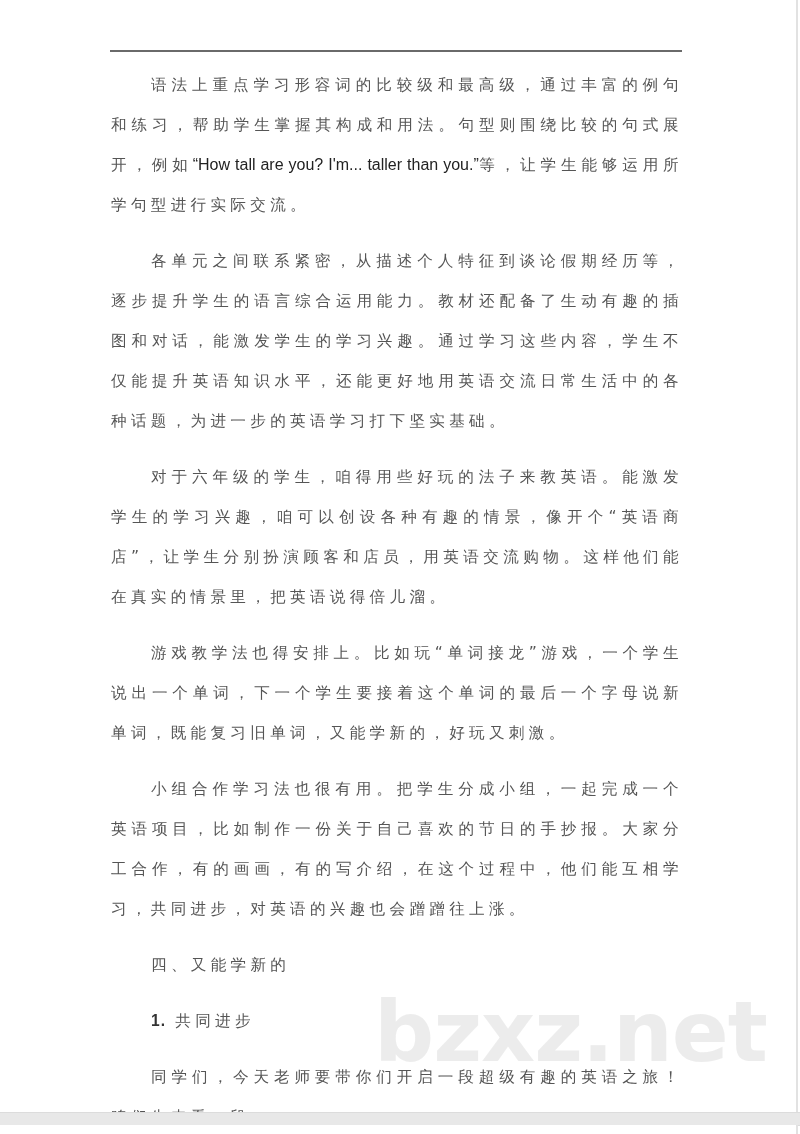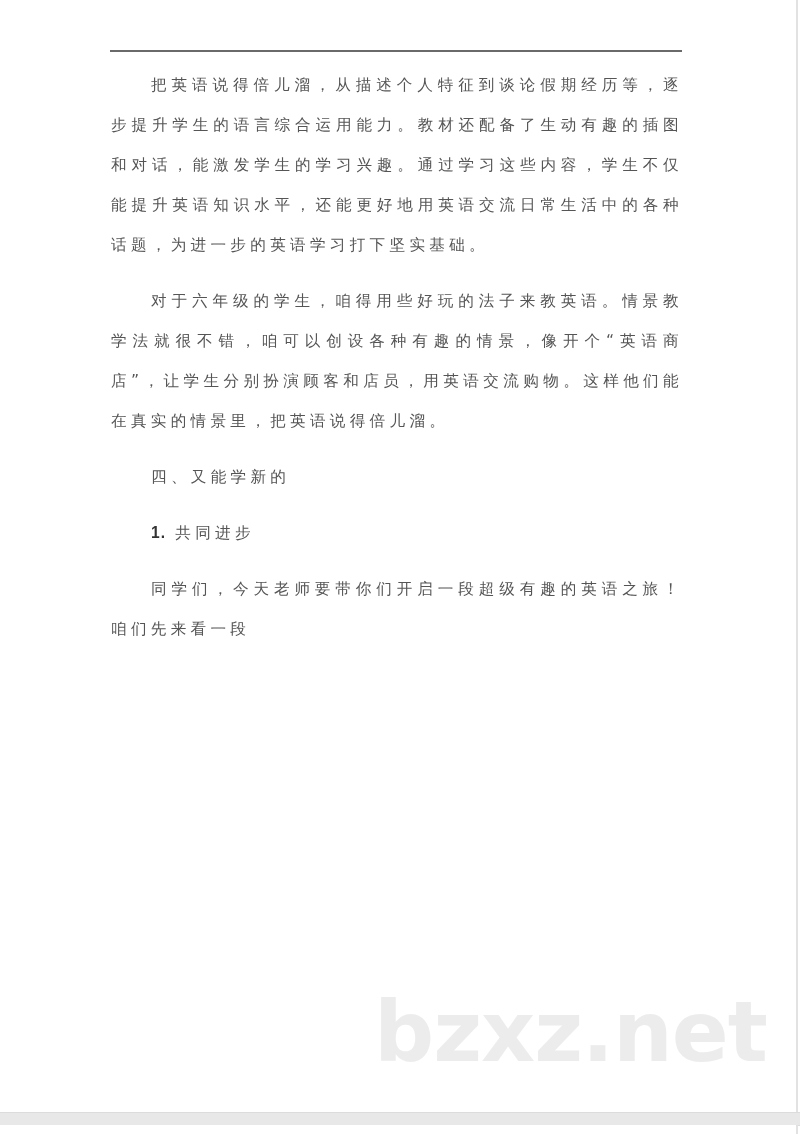--- a/index.html
+++ b/index.html
@@ -103,27 +103,30 @@
     }
   </style>
 </head>
 <body>
 
 <div class="page">
   <div class="header-rule"></div>
 
   <div class="content">
 
+    <p class="para indent"><span>语法上重点学习形容词的比较级和最高级，通过丰富的例句和练习，帮助学生掌握其构成和用法。句型则围绕比较的句式展开，例如</span><span class="en">“How tall are you? I'm... taller than you.”</span><span>等，让学生能够运用所学句型进行实际交流。</span></p>
 
-    <p class="para indent"><span>把英语说得倍儿溜，从描述个人特征到谈论假期经历等，逐步提升学生的语言综合运用能力。教材还配备了生动有趣的插图和对话，能激发学生的学习兴趣。通过学习这些内容，学生不仅能提升英语知识水平，还能更好地用英语交流日常生活中的各种话题，为进一步的英语学习打下坚实基础。</span></p>
+    <p class="para indent"><span>各单元之间联系紧密，从描述个人特征到谈论假期经历等，逐步提升学生的语言综合运用能力。教材还配备了生动有趣的插图和对话，能激发学生的学习兴趣。通过学习这些内容，学生不仅能提升英语知识水平，还能更好地用英语交流日常生活中的各种话题，为进一步的英语学习打下坚实基础。</span></p>
 
 
-    <p class="para indent">对于六年级的学生，咱得用些好玩的法子来教英语。情景教学法就很不错，咱可以创设各种有趣的情景，像开个“英语商店”，让学生分别扮演顾客和店员，用英语交流购物。这样他们能在真实的情景里，把英语说得倍儿溜。</p>
+    <p class="para indent">对于六年级的学生，咱得用些好玩的法子来教英语。能激发学生的学习兴趣，咱可以创设各种有趣的情景，像开个“英语商店”，让学生分别扮演顾客和店员，用英语交流购物。这样他们能在真实的情景里，把英语说得倍儿溜。</p>
 
+    <p class="para indent">游戏教学法也得安排上。比如玩“单词接龙”游戏，一个学生说出一个单词，下一个学生要接着这个单词的最后一个字母说新单词，既能复习旧单词，又能学新的，好玩又刺激。</p>
 
+    <p class="para indent">小组合作学习法也很有用。把学生分成小组，一起完成一个英语项目，比如制作一份关于自己喜欢的节日的手抄报。大家分工合作，有的画画，有的写介绍，在这个过程中，他们能互相学习，共同进步，对英语的兴趣也会蹭蹭往上涨。</p>
 
     <p class="heading">四、又能学新的</p>
 
     <p class="subheading"><span class="num">1.</span> <span>共同进步</span></p>
 
     <p class="para indent">同学们，今天老师要带你们开启一段超级有趣的英语之旅！咱们先来看一段</p>
 
   </div>
 
   <div class="watermark">bzxz.net</div>

